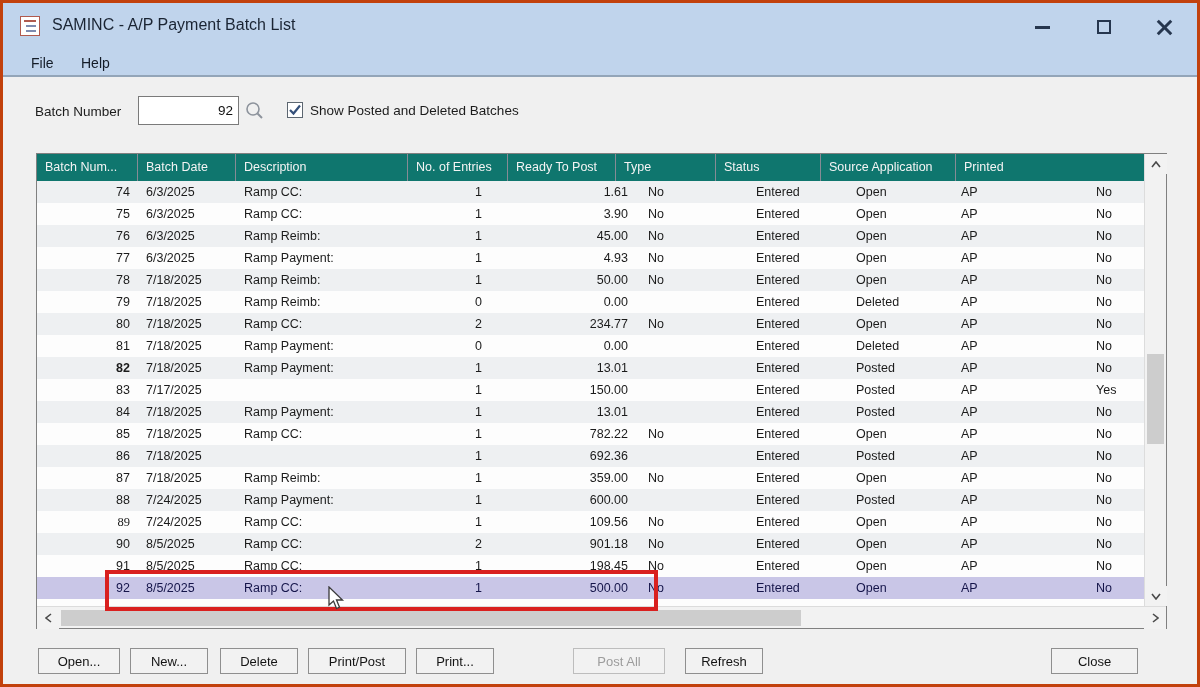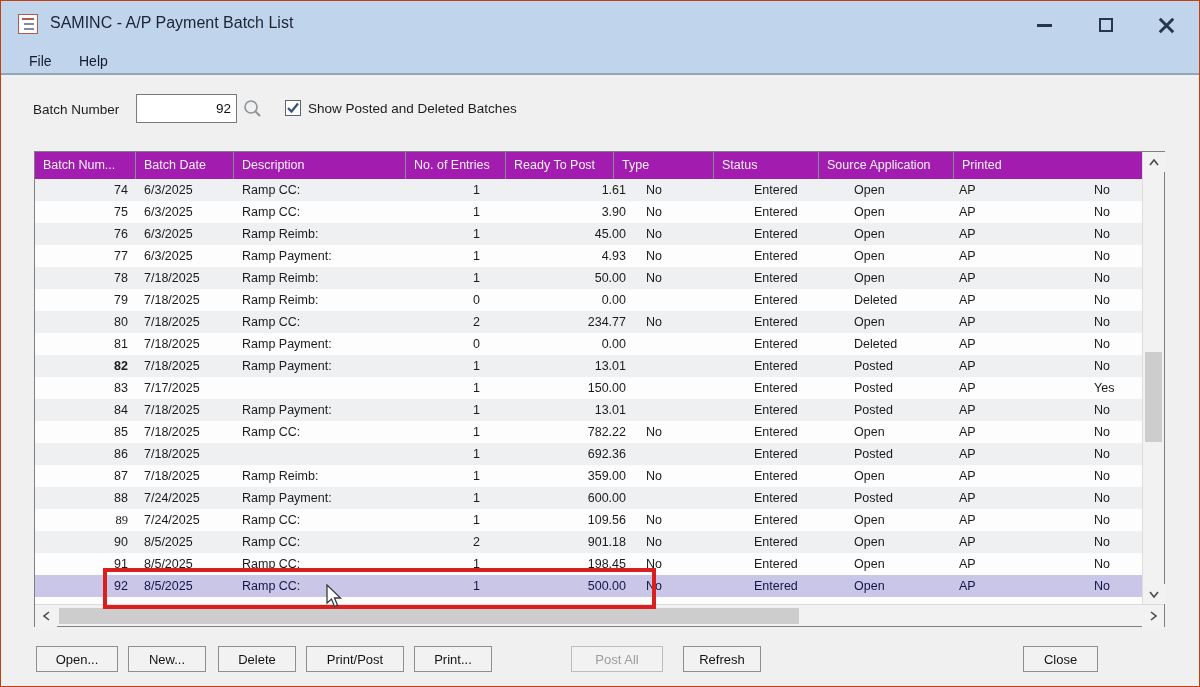--- a/index.html
+++ b/index.html
@@ -1,20 +1,20 @@
 <!DOCTYPE html>
 <html><head>
 <meta charset="utf-8">
 <style>
   html,body{margin:0;padding:0;background:#fff;}
   *{box-sizing:border-box;}
   body{font-family:"Liberation Sans", sans-serif; -webkit-font-smoothing:antialiased;}
 
   .window{position:relative;width:1200px;height:687px;background:#f0f0f0;
-          border:1px solid #c2410c;overflow:hidden;}
+          border:3px solid #c2410c;overflow:hidden;}
 
   
   .titlebar{position:absolute;left:0;top:0;width:100%;height:46px;background:#c0d4ec;}
   .app-icon{position:absolute;left:17px;top:13px;width:20px;height:20px;background:#fff;
             border:1px solid #b05a4e;}
   .app-icon i{display:block;height:2px;margin:3px 3px 0 5px;background:#7d8bb0;}
   .app-icon i:first-child{background:#b05a4e;margin-left:3px;}
   .title-text{position:absolute;left:49px;top:13px;font-size:16px;color:#1a2433;}
   .winbtn{position:absolute;top:12px;width:30px;height:24px;display:flex;align-items:center;justify-content:center;}
   .btn-min{right:140px;} .btn-max{right:78px;} .btn-close{right:18px;}
@@ -37,21 +37,21 @@
                padding:0 5px;font-family:"Liberation Sans",sans-serif;}
   .finder{position:absolute;left:241px;top:98px;width:22px;height:22px;}
   .checkbox{position:absolute;left:284px;top:99px;width:16px;height:16px;background:#fff;
             border:1px solid #5c6670;display:flex;align-items:center;justify-content:center;}
   .checkbox-label{position:absolute;left:307px;top:100px;font-size:13.5px;color:#1c1c1c;}
 
   
   .table-box{position:absolute;left:33px;top:150px;width:1131px;height:476px;
              border:1px solid #808080;background:#fdfdfd;}
   .grid-area{position:absolute;left:0;top:0;right:22px;bottom:22px;overflow:hidden;background:#fdfdfd;}
-  .hdr{display:flex;height:27px;background:#a21caf;align-items:flex-end;}
+  .hdr{display:flex;height:27px;background:#0f766e;align-items:flex-end;}
   .hdr .cell{color:#f4f4f4;font-size:12.5px;line-height:27px;border-right:1px solid #868b95;
              overflow:hidden;white-space:nowrap;}
   .row{display:flex;height:22px;}
   .row.striped{background:#eef0f2;}
   .row.plain{background:#fdfdfd;}
   .row.selected{background:#c9c6e7;}
   .row.selected .cell{color:#15154a;}
   .cell{font-size:12.5px;line-height:22px;color:#1b1b1b;overflow:hidden;white-space:nowrap;
         padding:0 8px;flex:none;}
   .cell.a-right{text-align:right;}
@@ -65,21 +65,21 @@
   .vthumb{position:absolute;left:2px;right:2px;top:200px;height:90px;background:#cdcdcd;}
   .hthumb{position:absolute;top:3px;height:16px;left:24px;width:740px;background:#cdcdcd;}
 
   
   .pushbtn{position:absolute;top:645px;height:26px;background:#f2f2f2;border:1px solid #8f8f8f;
            font-size:13px;color:#141414;display:flex;align-items:center;justify-content:center;
            font-family:"Liberation Sans",sans-serif;}
   .b-open{left:35px;width:82px;} .b-new{left:127px;width:78px;} .b-delete{left:217px;width:78px;}
   .b-printpost{left:305px;width:98px;} .b-print{left:413px;width:78px;}
   .b-postall{left:570px;width:92px;color:#9d9d9d;border-color:#bdbdbd;}
-  .b-refresh{left:682px;width:78px;} .b-close{left:1022px;width:75px;}
+  .b-refresh{left:682px;width:78px;} .b-close{left:1048px;width:87px;}
 
   
   .red-rect{position:absolute;left:102px;top:567px;width:553px;height:41px;
             border:4px solid #d9201f;z-index:50;pointer-events:none;}
   .cursor{position:absolute;left:325px;top:583px;z-index:60;pointer-events:none;}
 </style>
 </head>
 <body>
 
 <div class="window">

